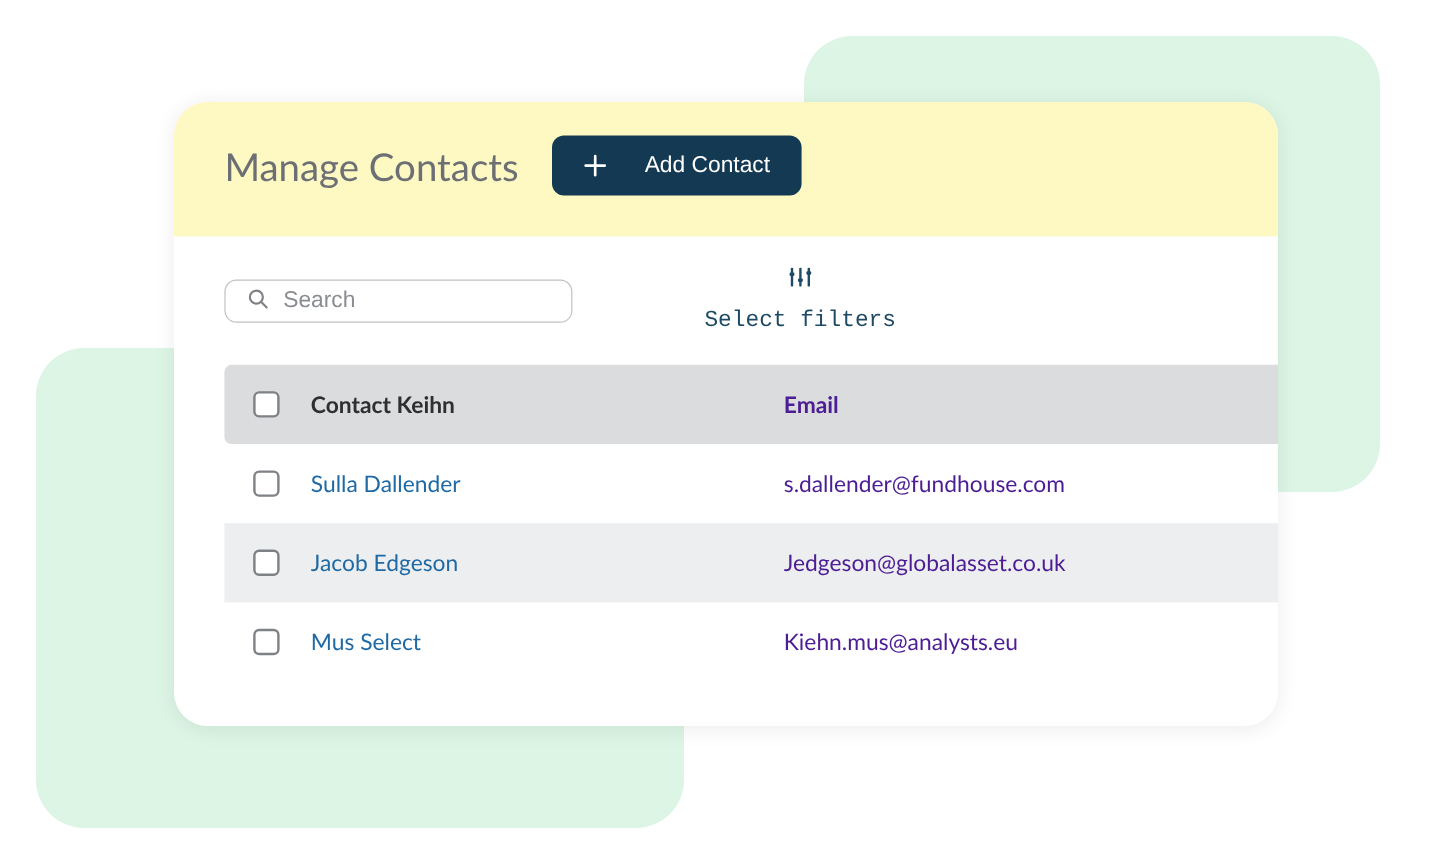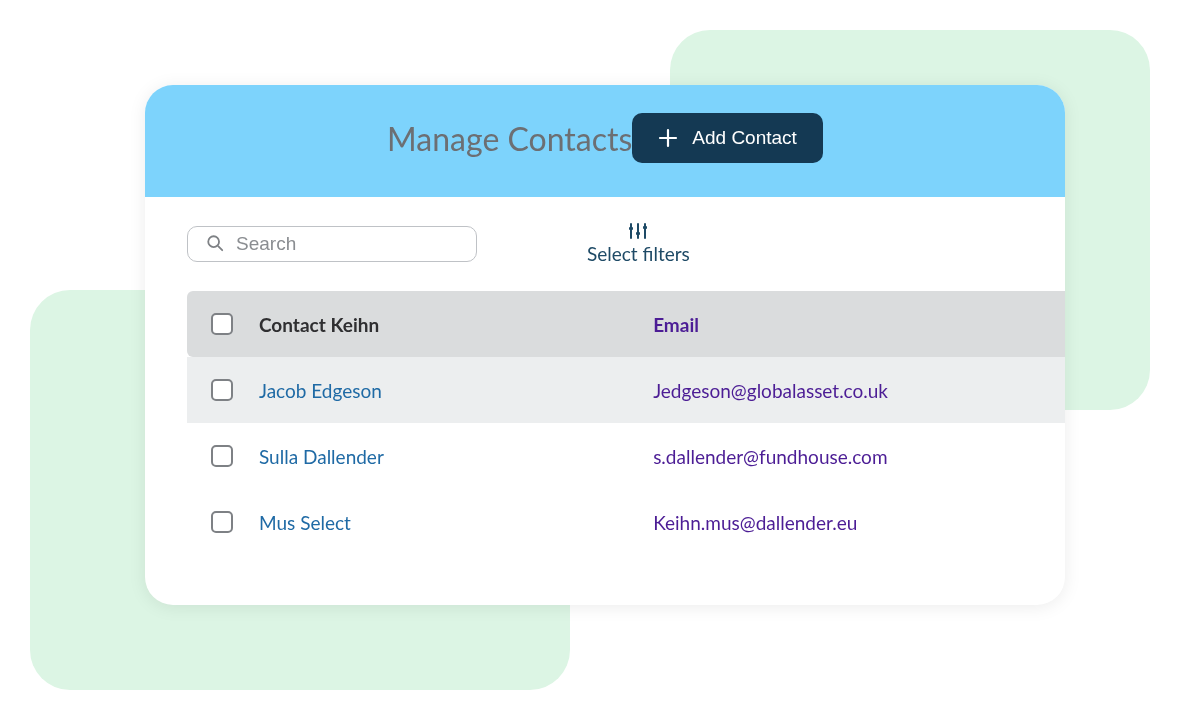--- a/index.html
+++ b/index.html
@@ -39,44 +39,45 @@
       height: 520px;
       background: #ffffff;
       border-radius: 28px;
       box-shadow: 0 2px 18px rgba(0,0,0,0.08);
       overflow: hidden;
       display: flex;
       flex-direction: column;
     }
 
     .card-header {
-      background: #7dd3fc;
+      background: #fef9c3;
       padding: 28px 42px 34px 42px;
       display: flex;
       align-items: center;
-      justify-content: center;
+      justify-content: flex-start;
     }
     .card-title {
       font-size: 32px;
       font-weight: 400;
       color: #6c6f73;
     }
 
     .add-btn {
       background: #143953;
       color: #ffffff;
       border: none;
       border-radius: 10px;
       padding: 14px 26px;
       font-size: 19px;
       font-weight: 400;
       display: flex;
       align-items: center;
-      gap: 14px;
-      cursor: pointer;
+      gap: 31px;
+      cursor: pointer;
+      margin-left: 28px;
     }
     .plus-icon svg { display: block; }
 
     .toolbar {
       display: flex;
       align-items: center;
       padding: 26px 42px 26px 42px;
       gap: 110px;
     }
 
@@ -97,23 +98,24 @@
       color: #6c6f73;
       width: 100%;
       background: transparent;
     }
     .search-input::placeholder { color: #8a8d91; }
 
     .filters {
       display: flex;
       flex-direction: column;
       align-items: center;
-      gap: 0;
+      gap: 12px;
       color: #1e4a66;
       cursor: pointer;
+      font-family: Liberation Mono, monospace;
     }
     .filters-label {
       font-size: 19px;
       color: #1e4a66;
     }
 
     .table {
       width: 100%;
       flex: 1;
       padding: 0 0 0 42px;
@@ -217,45 +219,45 @@
   <div class="table">
 
     <div class="row header">
       <div class="chk-cell">
         <div class="checkbox"></div>
       </div>
       <div class="name-cell">Contact Keihn</div>
       <div class="email-cell">Email</div>
     </div>
 
+    <div class="row data">
+      <div class="chk-cell">
+        <div class="checkbox"></div>
+      </div>
+      <div class="name-cell">
+        <a class="name-link">Sulla Dallender</a>
+      </div>
+      <div class="email-cell">s.dallender@fundhouse.com</div>
+    </div>
+
     <div class="row data alt">
       <div class="chk-cell">
         <div class="checkbox"></div>
       </div>
       <div class="name-cell">
         <a class="name-link">Jacob Edgeson</a>
       </div>
       <div class="email-cell">Jedgeson@globalasset.co.uk</div>
     </div>
 
     <div class="row data">
       <div class="chk-cell">
         <div class="checkbox"></div>
       </div>
       <div class="name-cell">
-        <a class="name-link">Sulla Dallender</a>
-      </div>
-      <div class="email-cell">s.dallender@fundhouse.com</div>
-    </div>
-
-    <div class="row data">
-      <div class="chk-cell">
-        <div class="checkbox"></div>
-      </div>
-      <div class="name-cell">
         <a class="name-link">Mus Select</a>
       </div>
-      <div class="email-cell">Keihn.mus@dallender.eu</div>
+      <div class="email-cell">Kiehn.mus@analysts.eu</div>
     </div>
 
   </div>
 
 </div>
 
 </body></html>

